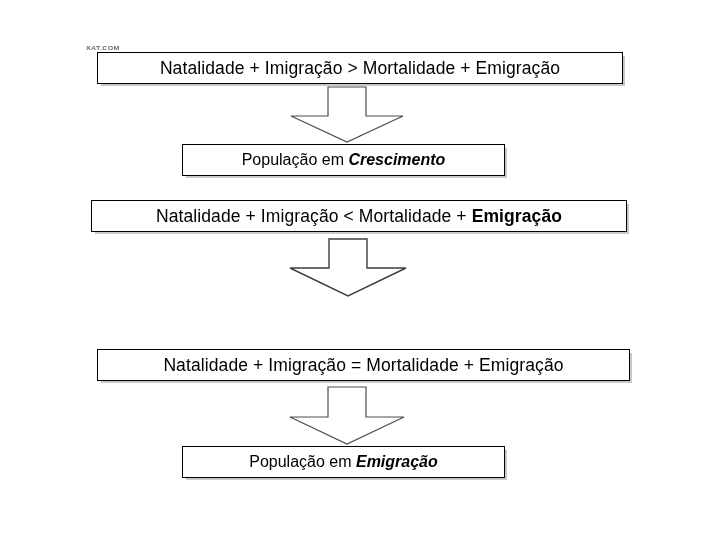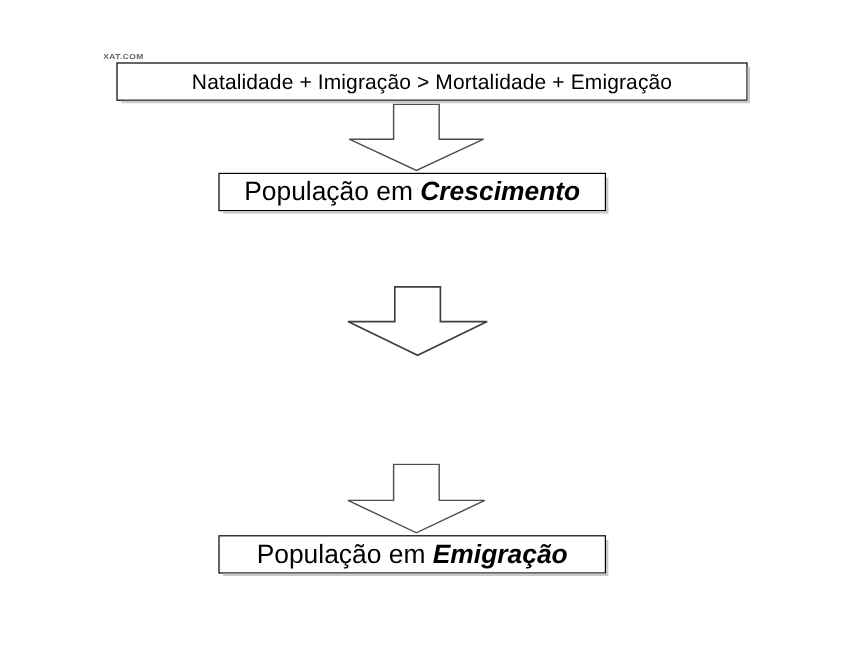--- a/index.html
+++ b/index.html
@@ -70,21 +70,21 @@
     left: 3px;
     right: -1px;
     bottom: -3px;
     height: 2px;
     background: #c9c9c9;
   }
 
   
   .res-box {
     border: 1px solid #000000;
-    font-size: 22px;
+    font-size: 16px;
     align-items: center;
   }
   .res-box.thick-bottom {
     border-bottom: 3px solid #000000;
   }
   .res-box.shadow-lr::after {
     content: "";
     position: absolute;
     right: -3px;
     top: 3px;
@@ -132,28 +132,34 @@
   <div class="arrow" style="left:272px; top:86px;">
     <svg width="150" height="58" viewBox="0 0 150 58">
       <polygon points="56,1 94,1 94,30 131,30 75,56 19,30 56,30" fill="#ffffff" stroke="#4d4d4d" stroke-width="1.2" stroke-linejoin="miter"></polygon>
     </svg>
   </div>
 
   <div class="box res-box shadow-lr" style="left:182px; top:144px; width:323px; height:32px;">
     <span><span>População em </span><span class="emph">Crescimento</span></span>
   </div>
 
+  <div class="box cond-box shadow-lr" style="left:91px; top:200px; width:536px; height:32px;">
+    <span><span>Natalidade + Imigração</span>&nbsp;<span>&lt;</span>&nbsp;<span>Mortalidade + </span><span class="semi">Emigração</span></span>
+  </div>
 
   <div class="arrow" style="left:272px; top:238px;">
     <svg width="152" height="60" viewBox="0 0 152 60">
       <polygon points="57,1 95,1 95,30 134,30 76,58 18,30 57,30" fill="#ffffff" stroke="#3f3f3f" stroke-width="1.4" stroke-linejoin="miter"></polygon>
     </svg>
   </div>
 
 
+  <div class="box cond-box shadow-lr" style="left:97px; top:349px; width:533px; height:32px;">
+    <span>Natalidade + Imigração = Mortalidade + Emigração</span>
+  </div>
 
   <div class="arrow" style="left:272px; top:386px;">
     <svg width="150" height="60" viewBox="0 0 150 60">
       <polygon points="56,1 94,1 94,31 132,31 75,58 18,31 56,31" fill="#ffffff" stroke="#4d4d4d" stroke-width="1.2" stroke-linejoin="miter"></polygon>
     </svg>
   </div>
 
   <div class="box res-box shadow-lr" style="left:182px; top:446px; width:323px; height:32px;">
     <span><span>População em </span><span class="emph">Emigração</span></span>
   </div>

